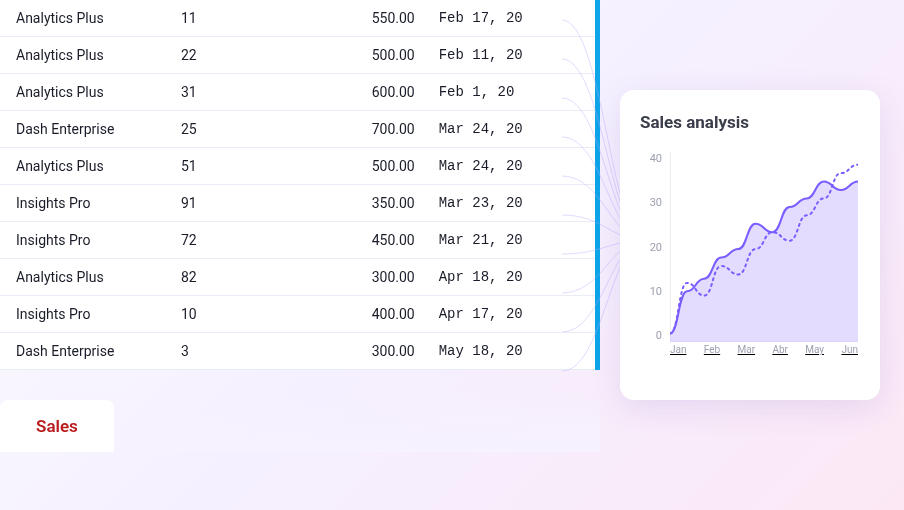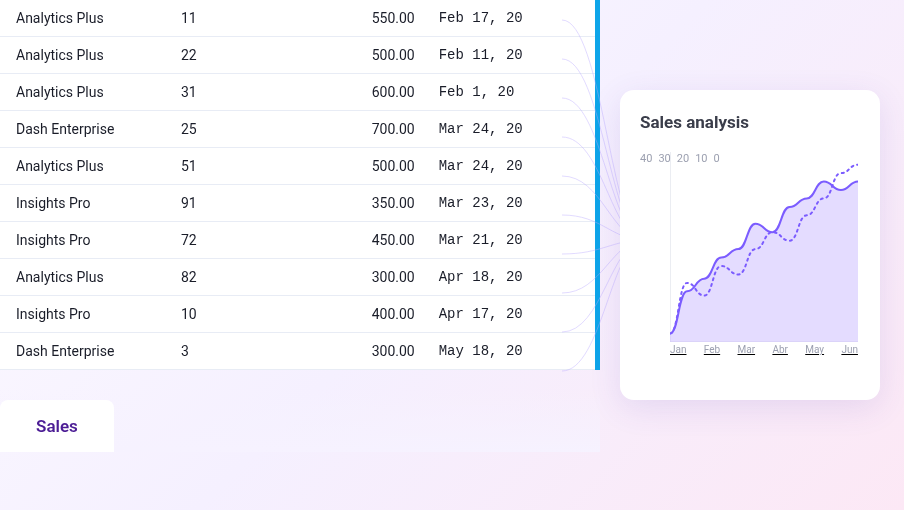--- a/index.html
+++ b/index.html
@@ -58,21 +58,21 @@
   padding: 16px 36px;
   font-size: 17px;
   font-weight: 600;
   color: #8b8e9e;
   cursor: pointer;
   border-radius: 8px 8px 0 0;
 }
 
 .tab.active {
   background: #fff;
-  color: #4c1d95;
+  color: #b91c1c;
 }
 
 .chart-card {
   position: absolute;
   top: 90px;
   right: 24px;
   width: 260px;
   height: 310px;
   background: #fff;
   border-radius: 14px;
@@ -93,20 +93,21 @@
   height: 210px;
 }
 
 .y-axis {
   position: absolute;
   left: 0;
   top: 0;
   height: 190px;
   width: 28px;
   display: flex;
+  flex-direction: column;
   justify-content: space-between;
 }
 
 .y-tick {
   font-size: 11px;
   color: #9ca0b0;
   text-align: right;
   padding-right: 6px;
 }
 

